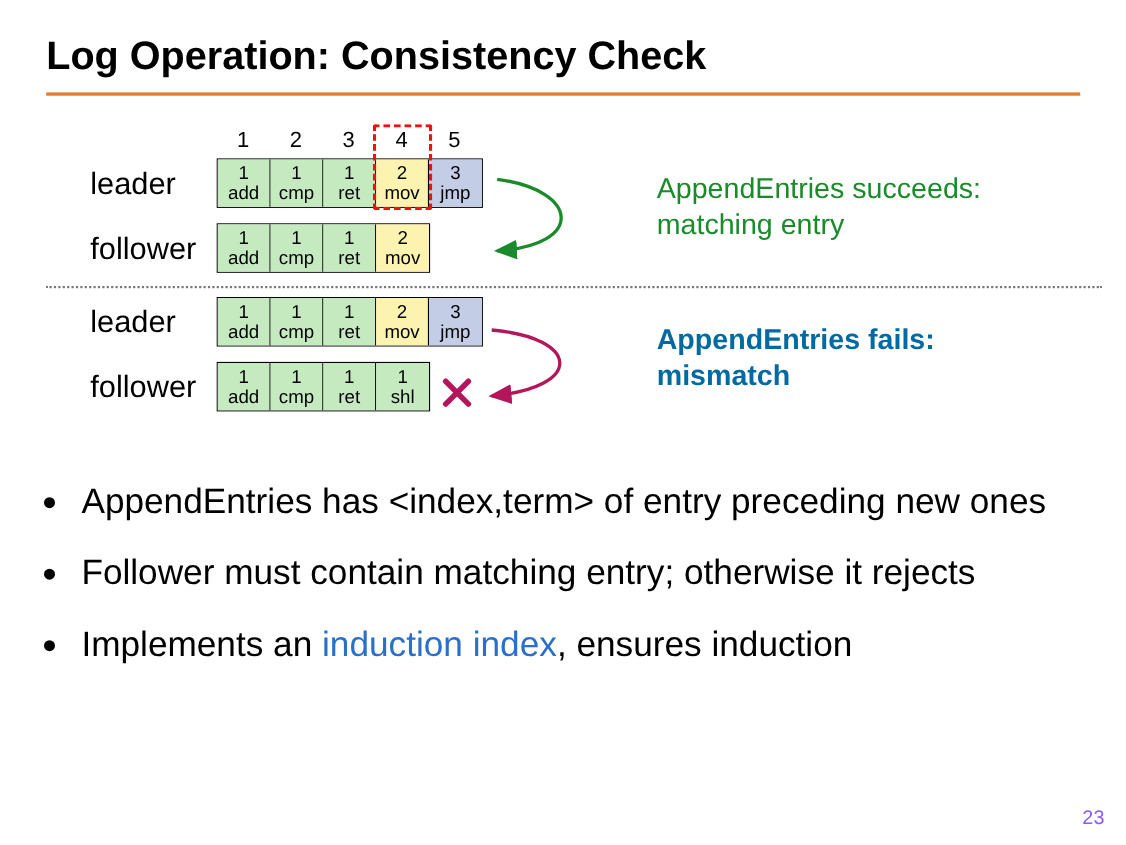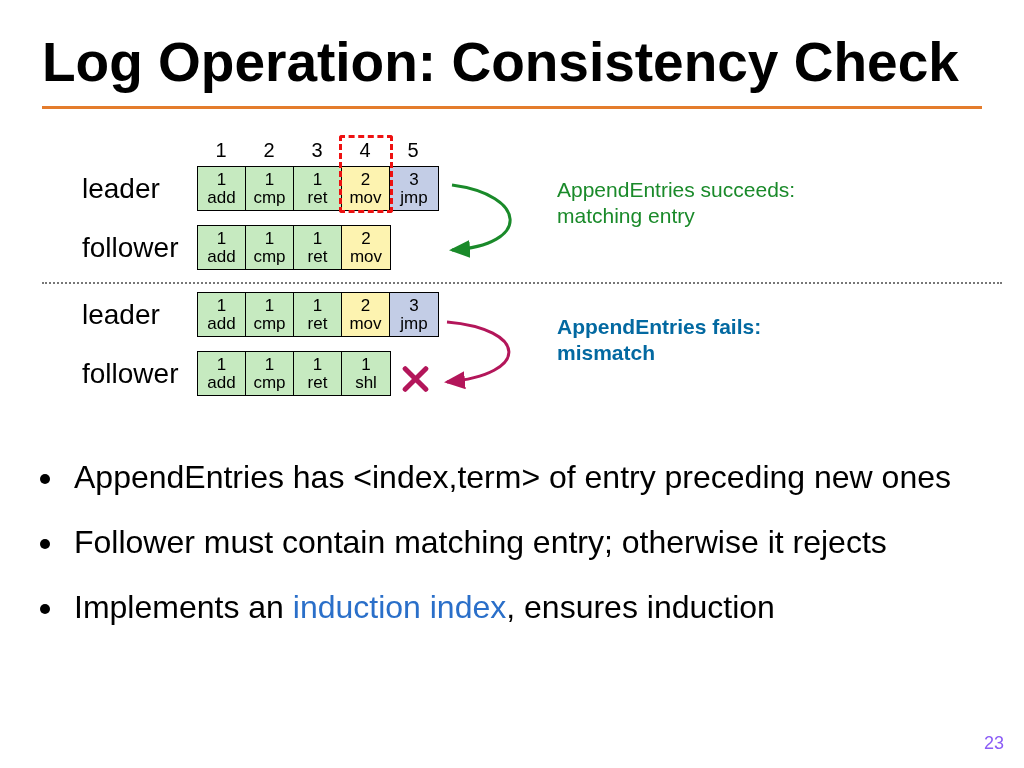--- a/index.html
+++ b/index.html
@@ -1,34 +1,34 @@
 <!DOCTYPE html>
 <html><head>
 <meta charset="utf-8">
 <style>
   * { box-sizing: border-box; margin: 0; padding: 0; }
   html, body { width: 1024px; height: 768px; font-family: Helvetica, Arial, sans-serif; background: #fff; color: #000; }
   .slide { position: relative; width: 1024px; height: 768px; padding: 30px 42px 0 42px; }
-  .title { font-size: 55px; font-weight: 700; letter-spacing: 0; margin-bottom: 12px; }
+  .title { font-size: 36px; font-weight: 700; letter-spacing: 0; margin-bottom: 12px; }
   .hr { border: none; border-top: 3px solid #e47c2c; margin-bottom: 30px; }
   .diagram { position: relative; margin-left: 40px; }
   .row { display: flex; align-items: center; }
   .role-label { width: 115px; font-size: 28px; text-align: left; }
   .indices { display: flex; margin-left: 115px; }
   .idx { width: 48px; text-align: center; font-size: 20px; }
   .log { display: flex; border: 1px solid #000; }
   .cell { width: 48px; height: 43px; border-right: 1px solid #000; display: flex; flex-direction: column; align-items: center; justify-content: center; font-size: 17px; line-height: 1.05; }
   .cell:last-child { border-right: none; }
   .cell .term { }
   .cell .cmd { }
   .green { background: #c6eac0; }
   .yellow { background: #fdf3b0; }
   .blue { background: #c3cde6; }
   .highlight-dashed { position: absolute; border: 3px dashed #e11; border-radius: 3px; pointer-events: none; }
-  .annot { position: absolute; font-size: 21px; line-height: 1.25; }
+  .annot { position: absolute; font-size: 26px; line-height: 1.25; margin-left: 40px; }
   .annot.green-text { color: #1a8a2a; }
   .annot.red-text { color: #0369a1; font-weight: bold; }
   .divider-dotted { border: none; border-top: 2px dotted #777; margin: 12px 0 8px 0; width: 960px; margin-left: -40px; }
   .cross { position: absolute; width: 30px; height: 30px; }
   .cross::before, .cross::after {
     content: ""; position: absolute; left: 13px; top: -2px; width: 5px; height: 34px; background: #b3165a; border-radius: 2px;
   }
   .cross::before { transform: rotate(45deg); }
   .cross::after { transform: rotate(-45deg); }
   .bullets { margin-top: 60px; margin-left: 24px; font-size: 32px; line-height: 1.35; list-style: disc; }

